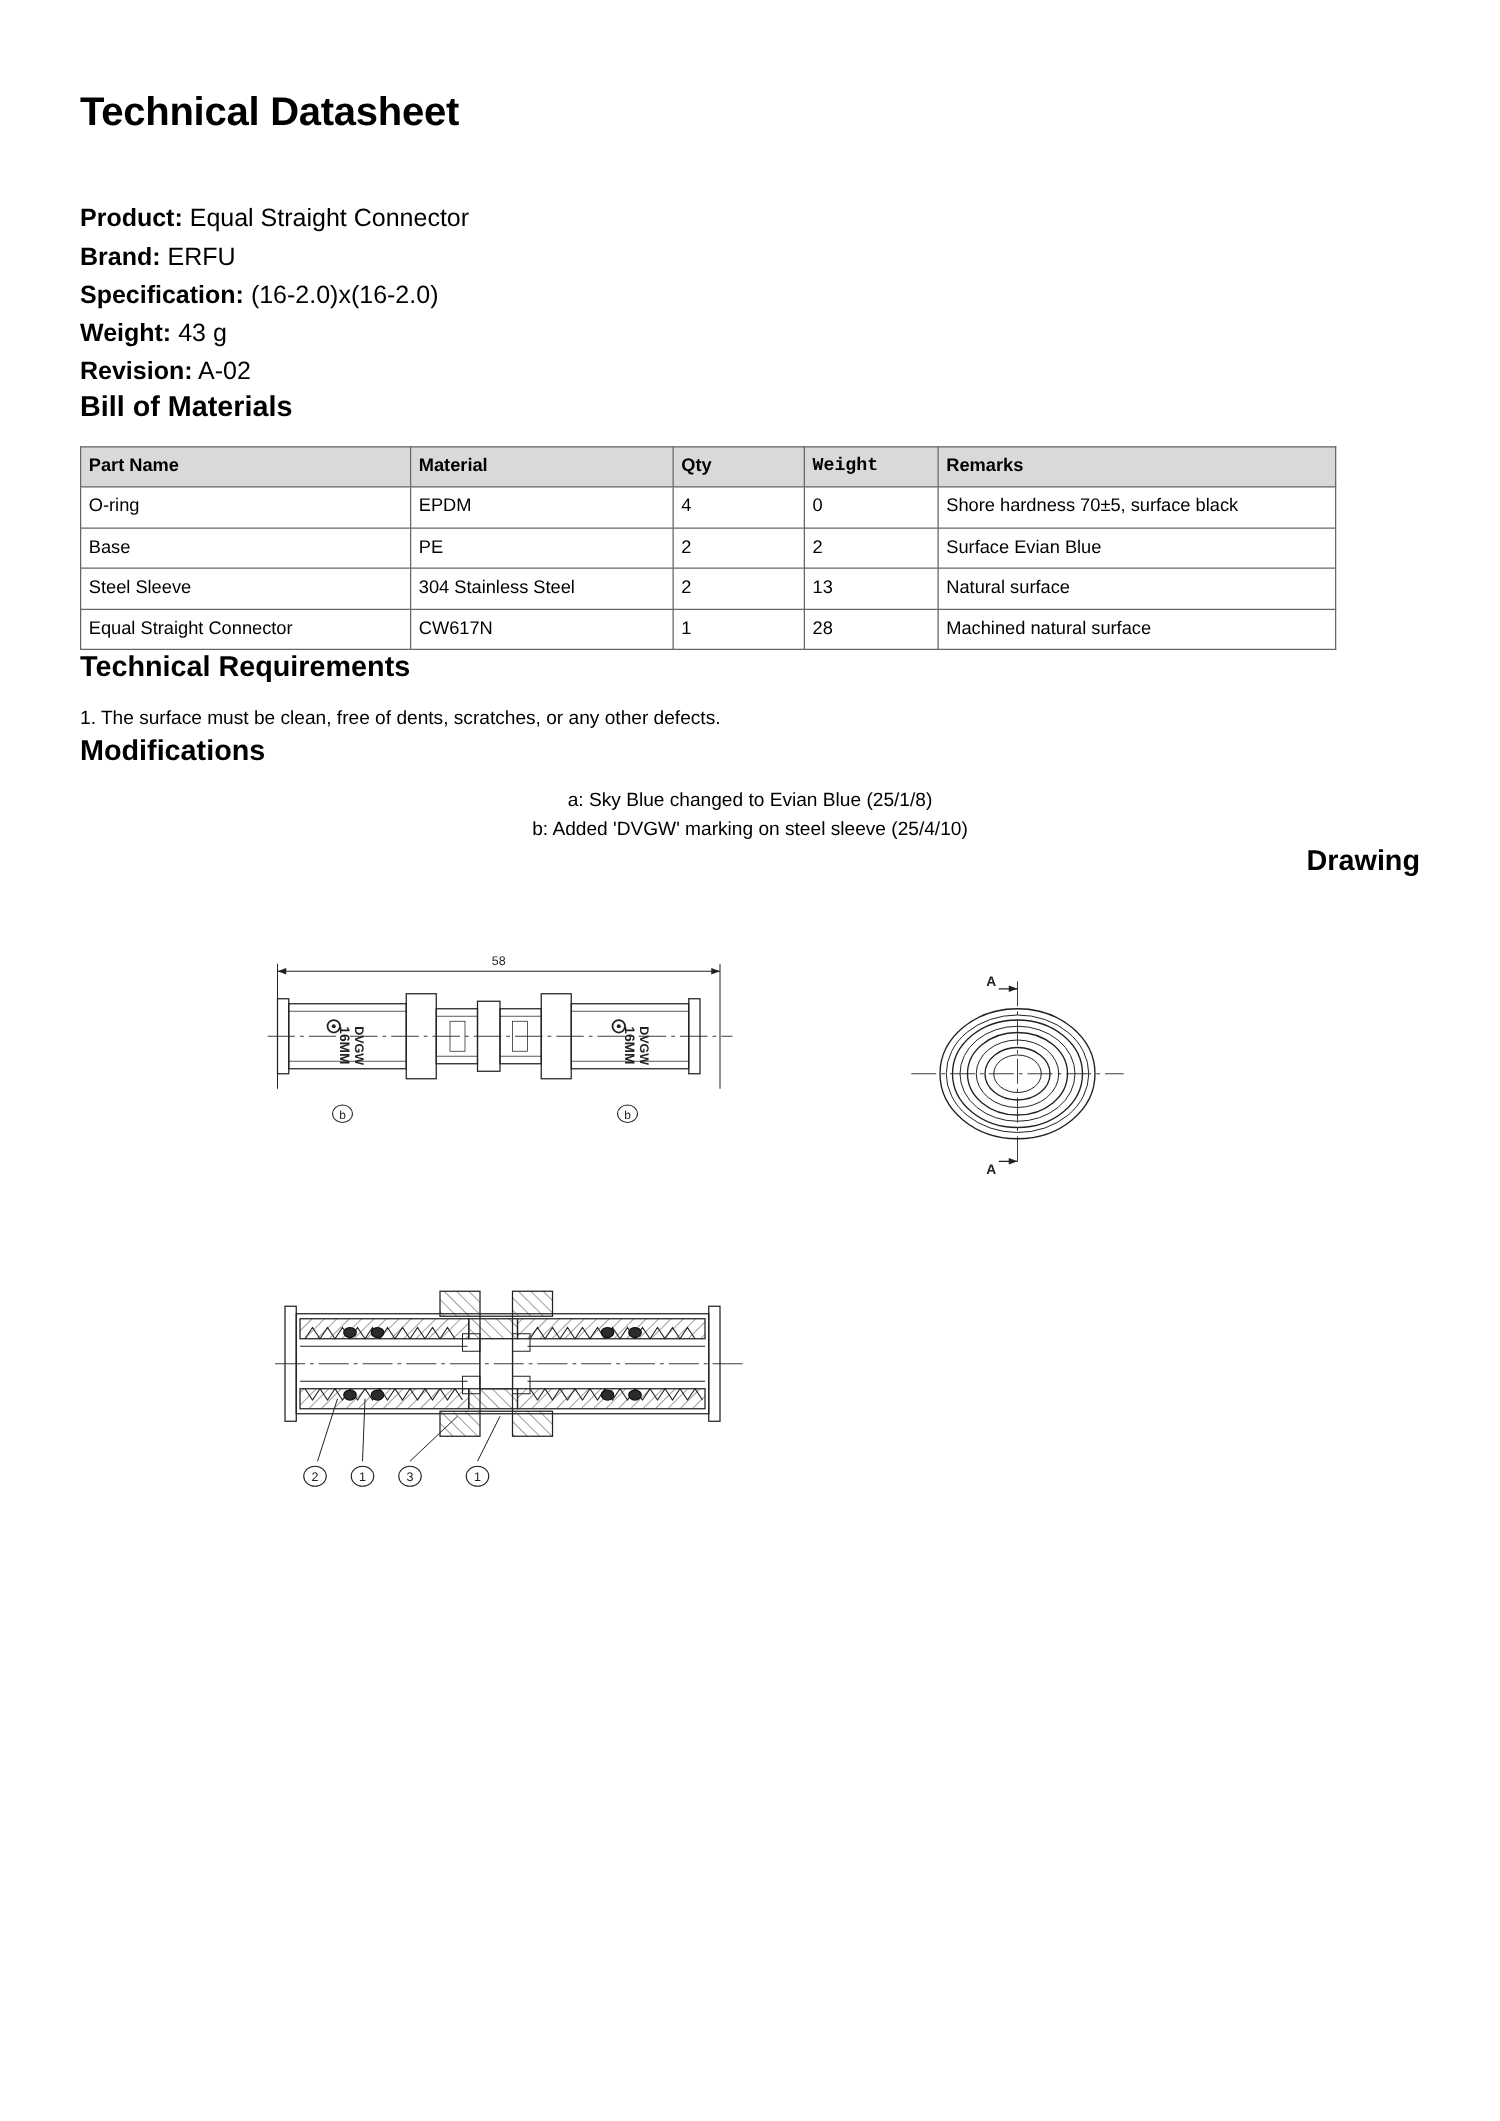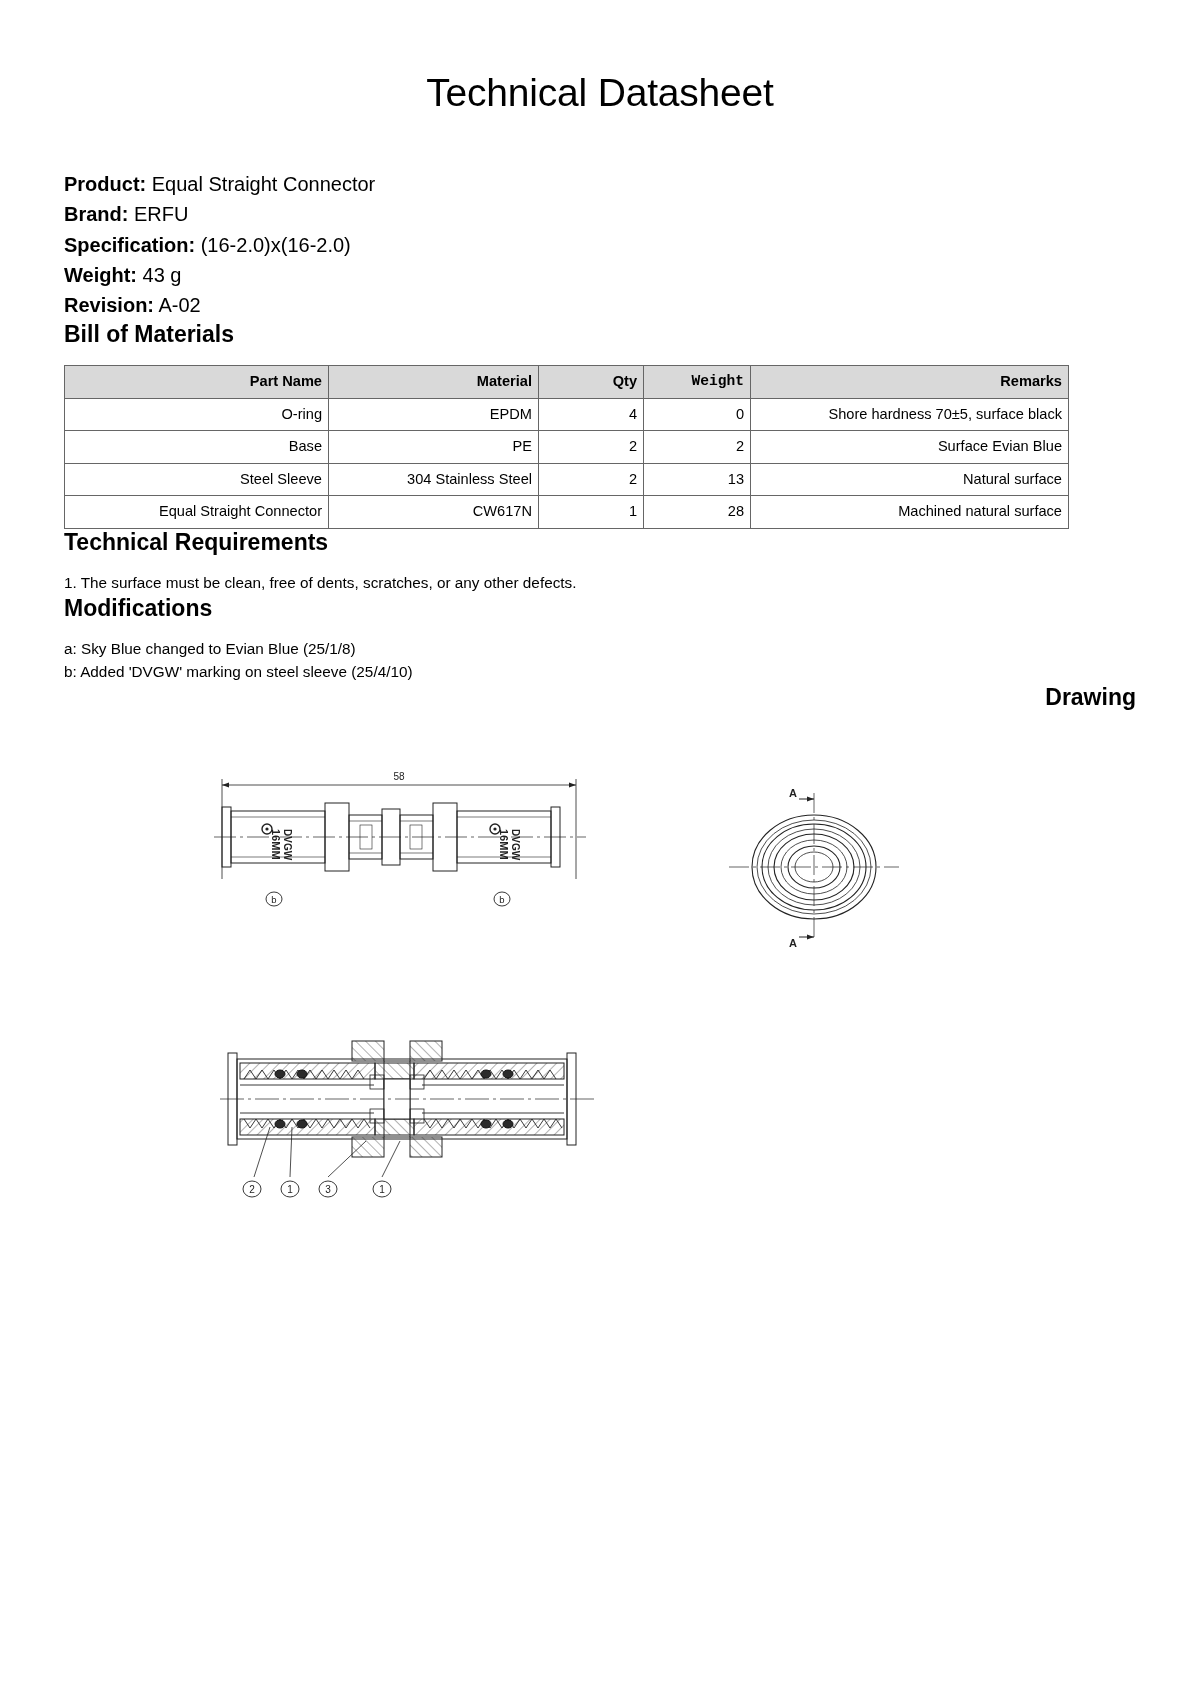--- a/index.html
+++ b/index.html
@@ -18,23 +18,22 @@
   }
   .page {
     width: 1200px;
     height: 1697px;
     padding: 56px 64px 0 64px;
     position: relative;
   }
 
   
   .doc-title {
-    text-align: center;
-    font-size: 39px;
-    font-weight: normal;
+    font-size: 32px;
+    font-weight: bold;
     letter-spacing: -0.2px;
     margin: 14px 0 0 0;
     line-height: 1.2;
   }
 
   
   .meta {
     margin-top: 52px;
     font-size: 20px;
     line-height: 1.52;
@@ -59,21 +58,21 @@
   
   table.bom {
     margin-top: 17px;
     border-collapse: collapse;
     width: 1004px;
     font-size: 14.6px;
     table-layout: fixed;
   }
   table.bom th, table.bom td {
     border: 1px solid #666666;
-    text-align: right;
+    text-align: left;
     padding: 7px 6px;
     line-height: 1.2;
     height: 22px;
   }
   table.bom th {
     background: #d9d9d9;
     font-weight: bold;
   }
   table.bom td { background: #ffffff; font-weight: normal; }
   .col-part   { width: 264px; }
@@ -82,21 +81,21 @@
   .col-weight { width: 107px; font-family: Liberation Mono, monospace; }
   .col-rem    { width: 318px; }
 
   
   p.body-text {
     font-size: 15.3px;
     line-height: 1.5;
     margin: 16px 0 0 0;
   }
   p.body-text.tight { margin-top: 15px; }
-  .mod-line { display: block; }
+  .mod-line { display: block; text-align: center; }
 
   
   .drawing-area {
     position: relative;
     margin-top: 28px;
     width: 1072px;
     height: 560px;
   }
   .drawing-area svg { display: block; }
   .dwg-top {

